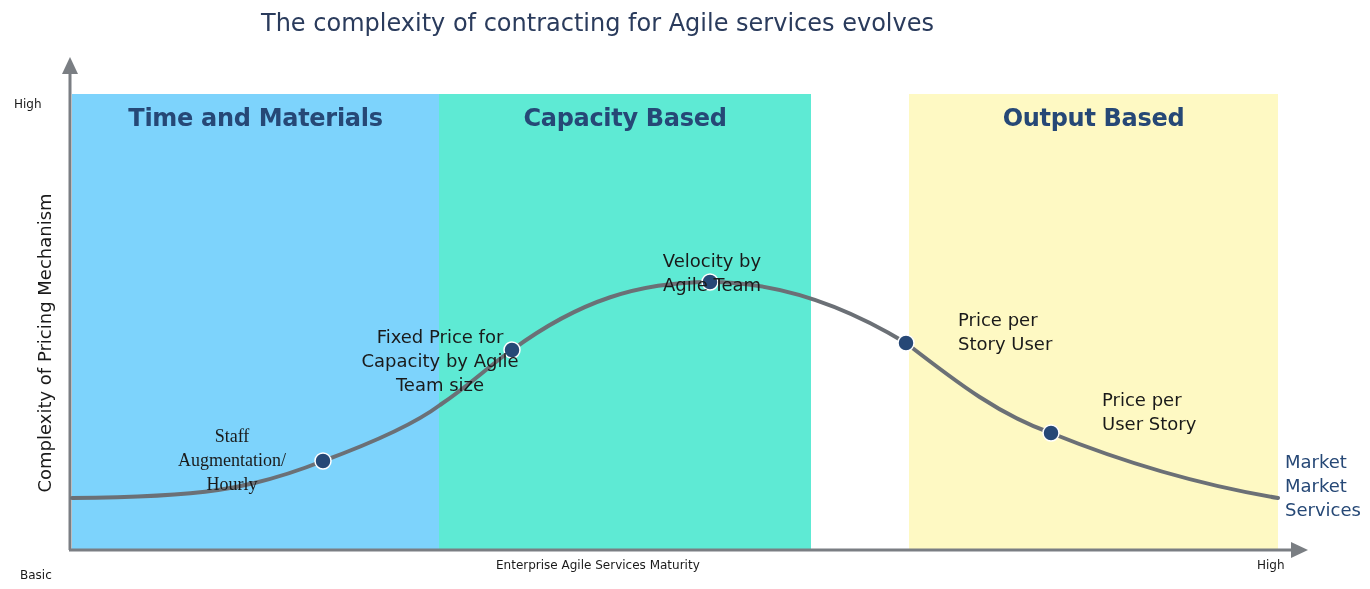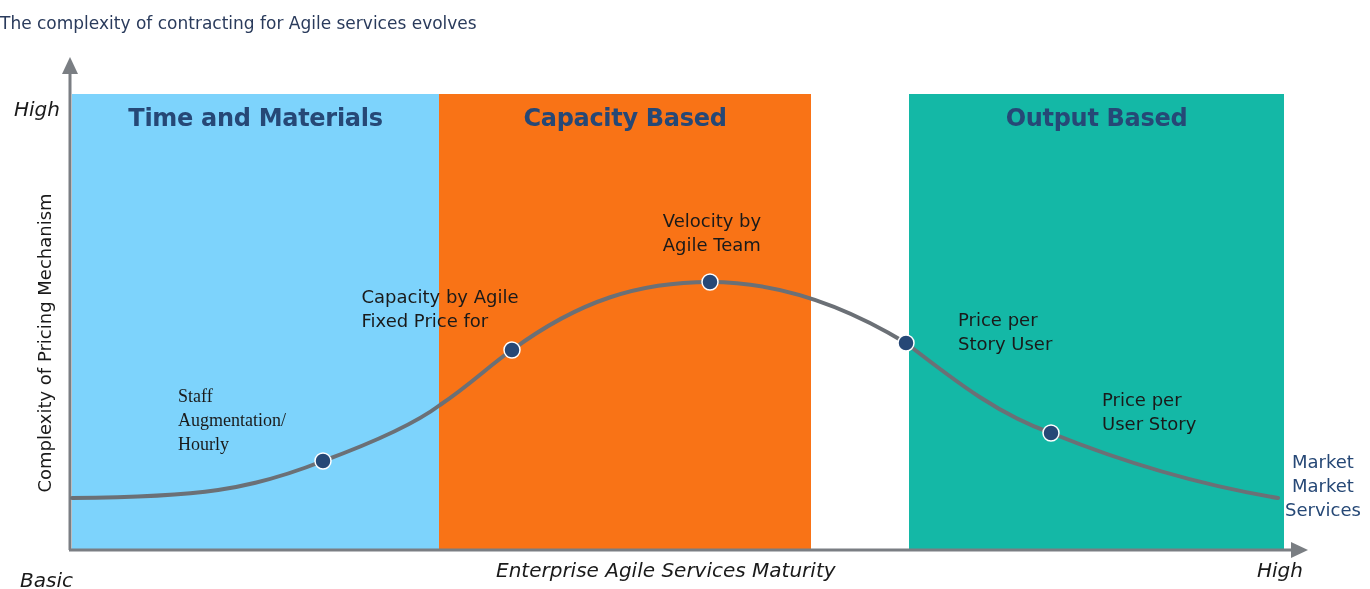--- a/index.html
+++ b/index.html
@@ -13,21 +13,22 @@
       position: relative;
       overflow: hidden;
       font-family: "DejaVu Sans", "Liberation Sans", sans-serif;
       color: #1a1a1a;
     }
     .title {
       position: absolute;
       left: 0;
       top: 8px;
       width: 1195px;
-      font-size: 17px;
+      text-align: center;
+      font-size: 24px;
       line-height: 30px;
       color: #2a3b5c;
     }
     .title div { white-space: nowrap; }
     .zone {
       position: absolute;
       top: 94px;
       height: 455px;
     }
     .zone-label {
@@ -43,67 +44,65 @@
     }
     svg.chart {
       position: absolute;
       left: 0;
       top: 0;
       width: 1370px;
       height: 589px;
     }
     .axis-text {
       position: absolute;
-      font-size: 20px;
+      font-size: 12px;
       color: #1a1a1a;
       white-space: nowrap;
-      font-style: italic;
     }
     .y-title {
       position: absolute;
       left: 44px;
       top: 343px;
       transform: translate(-50%, -50%) rotate(-90deg);
       font-size: 18px;
       white-space: nowrap;
       color: #1a1a1a;
     }
     .point-label {
       position: absolute;
       font-size: 18px;
       line-height: 24px;
       color: #1a1a1a;
       white-space: nowrap;
     }
-    .point-label.center { transform: translateX(-50%); }
+    .point-label.center { text-align: center; transform: translateX(-50%); margin-top: 40px; }
     .point-label.left { text-align: left; margin-left: 28px; }
     .end-label {
       position: absolute;
       left: 1285px;
       top: 450px;
       font-size: 18px;
       line-height: 24px;
       color: #264876;
-      text-align: center;
     }
   </style>
 </head>
 <body>
 
 <div class="title">
   <div>The complexity of contracting for Agile services evolves</div>
 </div>
 
 <div class="zone" style="left:72px; width:367px; background:#7dd3fc;">
   <div class="zone-label">Time and Materials</div>
 </div>
-<div class="zone" style="left:439px; width:372px; background:#f97316;">
+<div class="zone" style="left:439px; width:372px; background:#5eead4;">
   <div class="zone-label">Capacity Based</div>
 </div>
-<div class="zone" style="left:909px; width:328px; background:#14b8a6;padding-left:47px;">
+<div class="zone" style="left:909px; width:369px; background:#fef9c3;">
   <div class="zone-label">Output Based</div>
 </div>
 
 <svg class="chart" viewBox="0 0 1370 589">
 
   <line x1="70" y1="550" x2="70" y2="70" stroke="#7a7e83" stroke-width="3"></line>
   <polygon points="70,57 62,74 78,74" fill="#7a7e83"></polygon>
   <line x1="69" y1="550" x2="1293" y2="550" stroke="#7a7e83" stroke-width="3"></line>
   <polygon points="1308,550 1291,542 1291,558" fill="#7a7e83"></polygon>
 
@@ -121,22 +120,23 @@
 <div class="axis-text" style="left:20px; top:568px;">Basic</div>
 <div class="axis-text" style="left:496px; top:558px;">Enterprise Agile Services Maturity</div>
 <div class="axis-text" style="left:1257px; top:558px;">High</div>
 
 <div class="point-label center" style="left:232px; top:384px;font-family:Liberation Serif, serif;">
   <div>Staff</div>
   <div>Augmentation/</div>
   <div>Hourly</div>
 </div>
 <div class="point-label center" style="left:440px; top:285px;">
+  <div>Fixed Price for</div>
   <div>Capacity by Agile</div>
-  <div>Fixed Price for</div>
+  <div>Team size</div>
 </div>
 <div class="point-label center" style="left:712px; top:209px;">
   <div>Velocity by</div>
   <div>Agile Team</div>
 </div>
 <div class="point-label left" style="left:930px; top:308px;">
   <div>Price per</div>
   <div>Story User</div>
 </div>
 <div class="point-label left" style="left:1074px; top:388px;">

